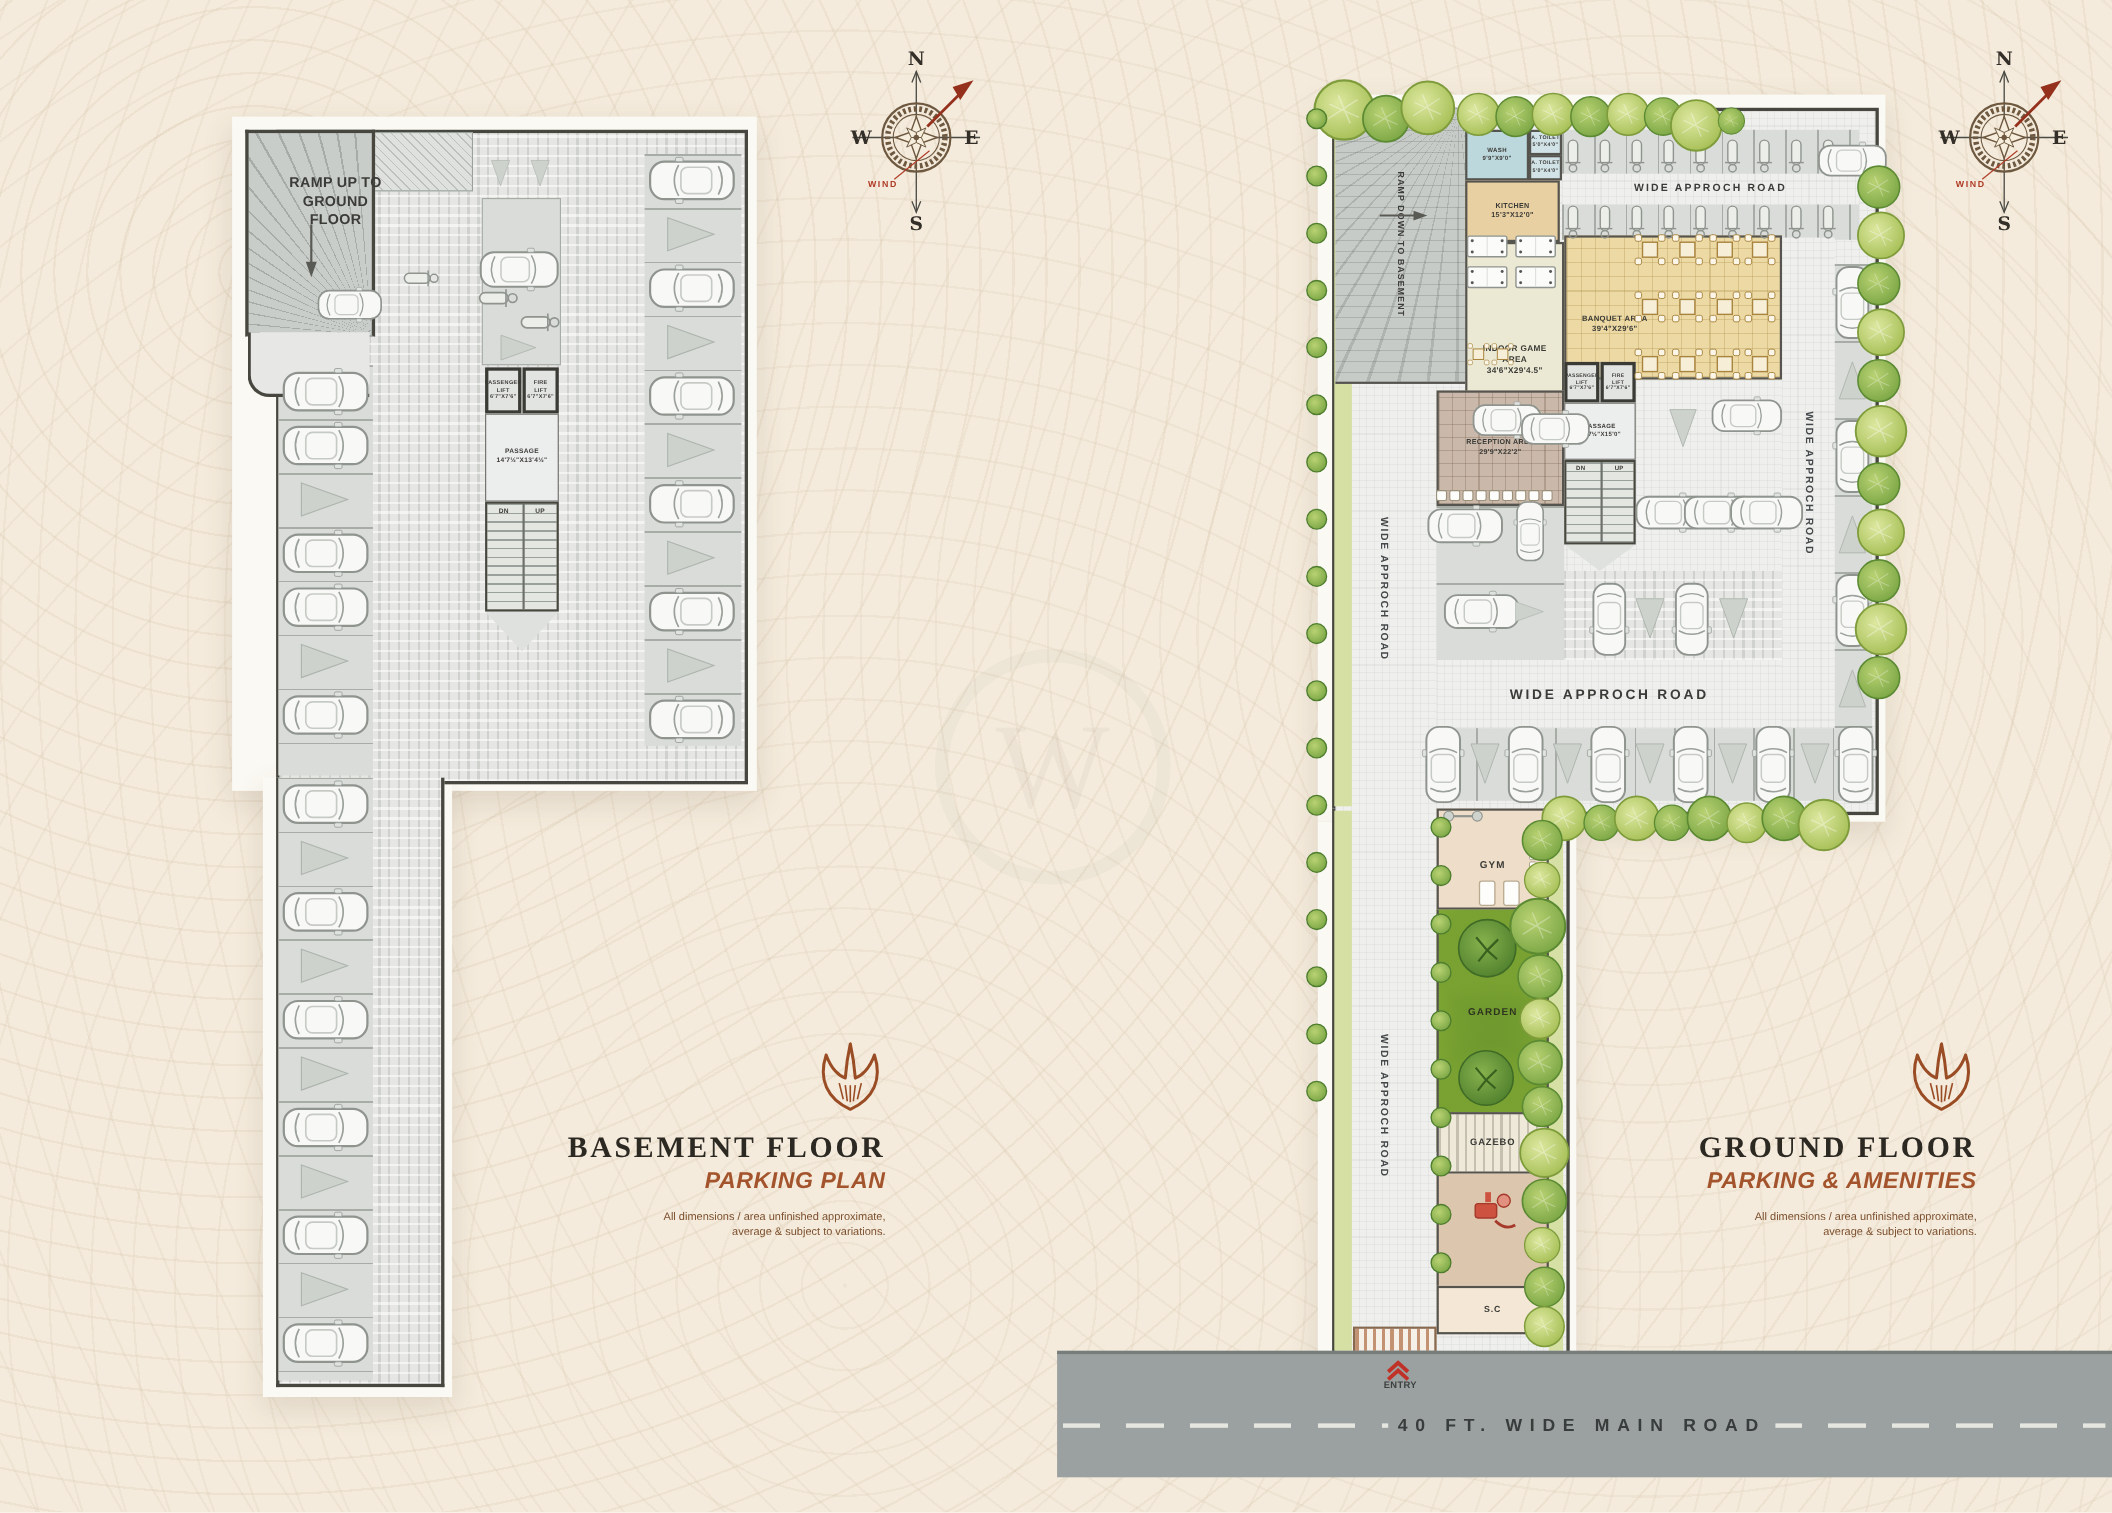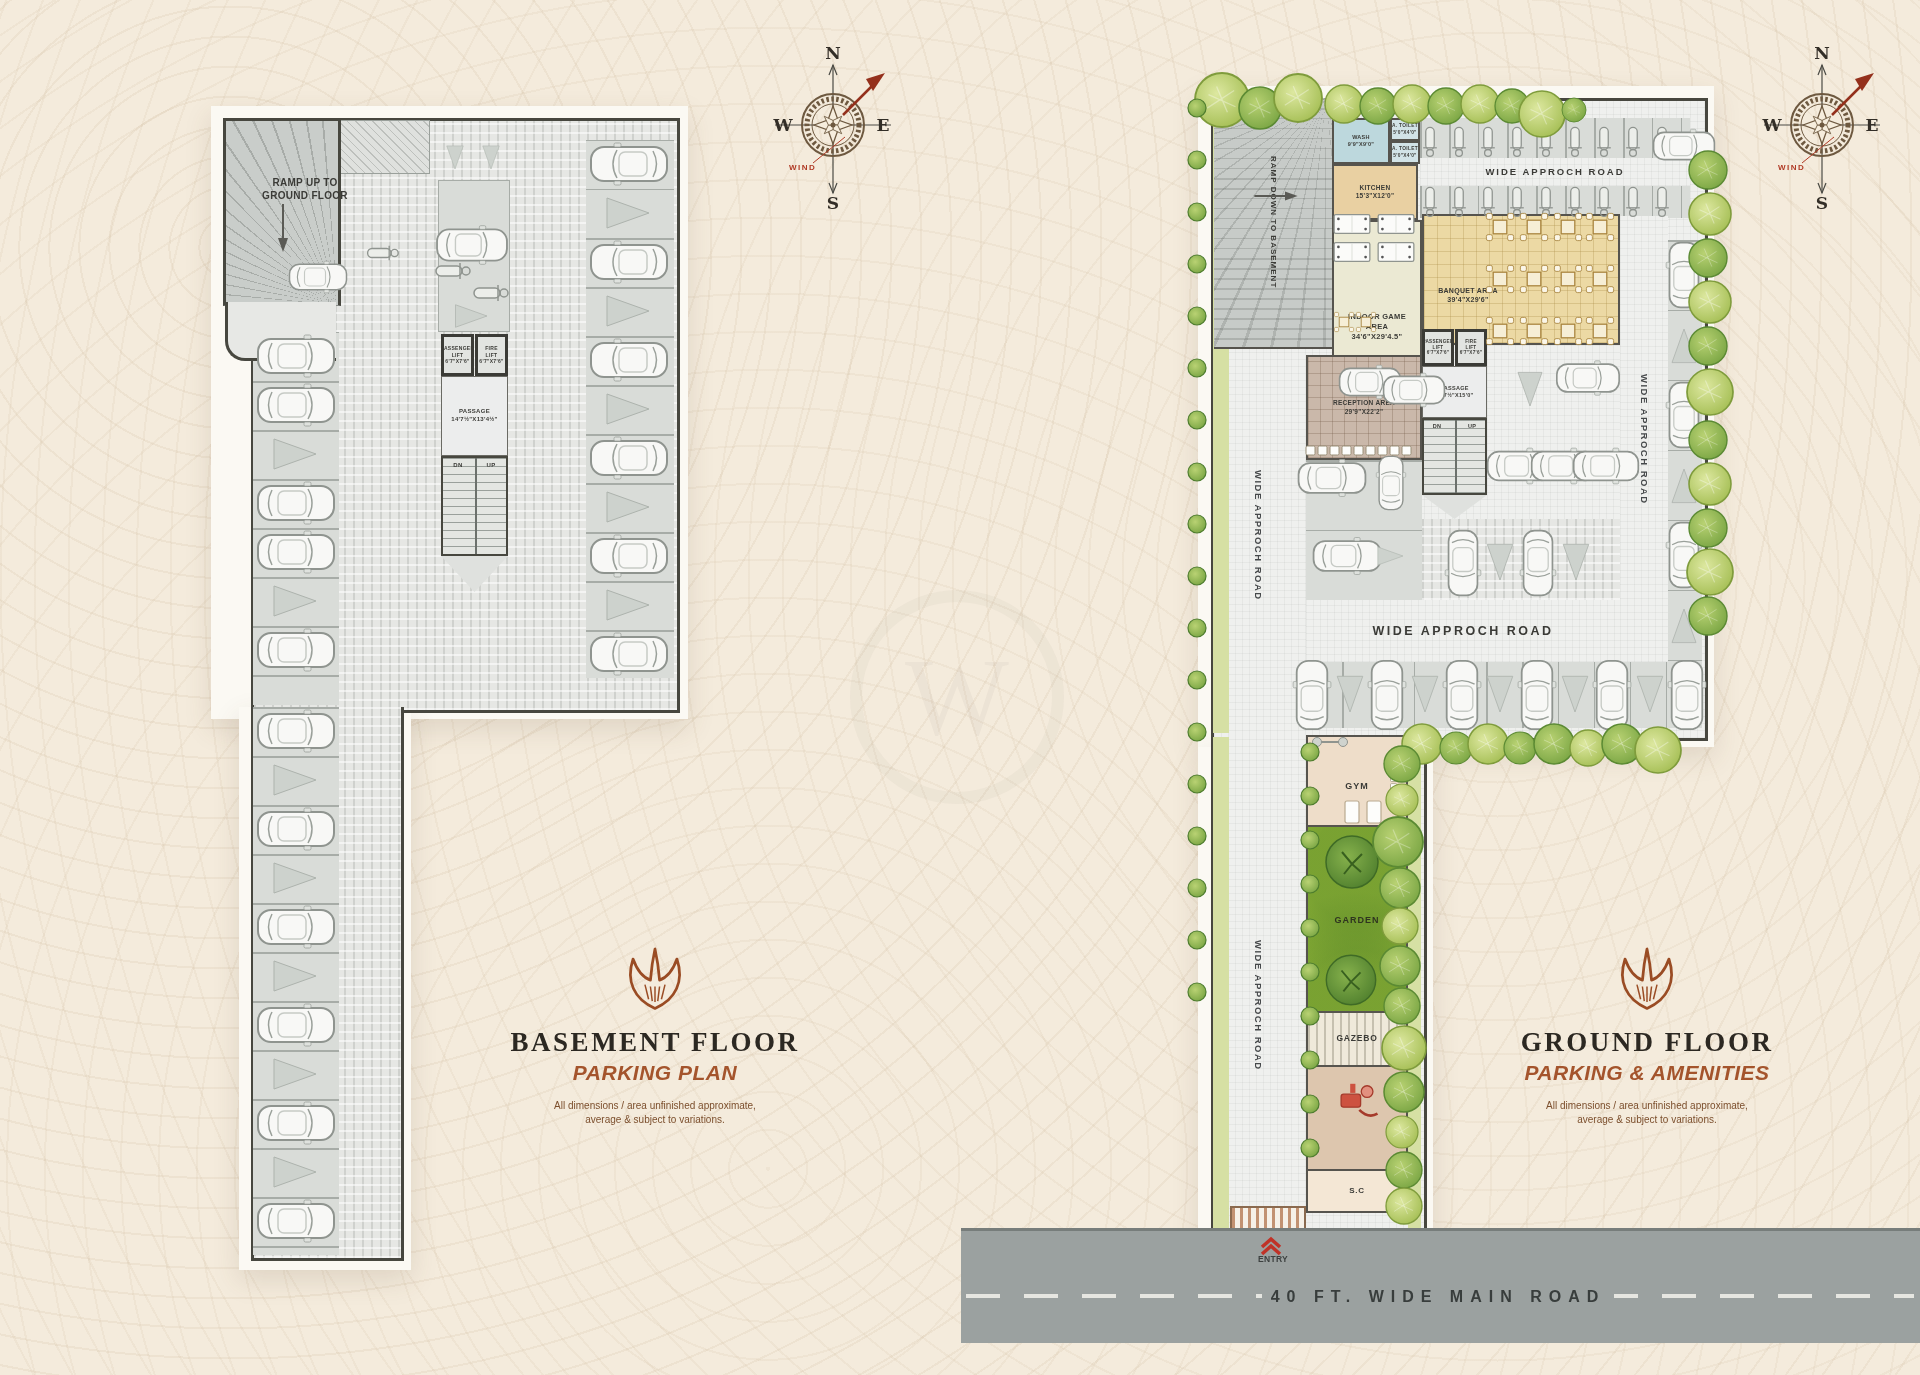--- a/index.html
+++ b/index.html
@@ -36,21 +36,21 @@
       repeating-linear-gradient(90deg, rgba(110,85,65,.28) 0 1px, transparent 1px 12px);}
   .bgrid{background-color:#ecd9a4;background-image:
       repeating-linear-gradient(0deg, rgba(170,140,70,.30) 0 1px, transparent 1px 13px),
       repeating-linear-gradient(90deg, rgba(170,140,70,.30) 0 1px, transparent 1px 13px);}
   .grass{background-color:#94b83a;background-image:
       radial-gradient(circle at 50% 20%, rgba(60,110,30,.30) 0 28%, transparent 60%),
       radial-gradient(circle at 50% 78%, rgba(60,110,30,.30) 0 28%, transparent 60%);}
   .gaz{background-color:#efe9da;background-image:repeating-linear-gradient(90deg, rgba(120,115,95,.35) 0 2px, transparent 2px 8px);}
   .gate{background:repeating-linear-gradient(90deg,#c29272 0 3px,#f6f1e8 3px 8px);border:2px solid #8a6a4f;box-sizing:border-box;}
   .hedge{background:#d6e0a4;z-index:2;}
-  .title-block{z-index:60;text-align:center;}
+  .title-block{z-index:60;text-align:right;}
   .title-block h1{margin:6px 0 0;font-family:"Liberation Serif",serif;font-size:27px;font-weight:700;letter-spacing:2.5px;color:#2c2822;}
   .title-block h2{margin:3px 0 0;font-style:italic;font-size:21px;font-weight:700;letter-spacing:.5px;color:#a4542c;}
   .title-block p{margin:14px 0 0;font-size:10px;line-height:1.4;color:#7c4f2d;white-space:pre-line;}
   .sprites{position:absolute;inset:0;z-index:50;pointer-events:none;}
   .compass{z-index:60;}
   .cmp-l{font-family:"DejaVu Serif",serif;font-size:17px;font-weight:700;fill:#332e27;}
   .cmp-w{font-size:8px;font-weight:700;fill:#b03a25;letter-spacing:1.5px;}
   .watermark{z-index:5;border:12px solid rgba(120,110,100,.05);border-radius:50%;
      display:flex;align-items:center;justify-content:center;
      font-family:"Liberation Serif",serif;font-size:110px;color:rgba(120,110,100,.06);}
@@ -64,21 +64,21 @@
 
 <div class="stage">
 
   <div class="abs backing" style="left:211px;top:106px;width:477px;height:613px;"></div>
   <div class="abs backing" style="left:239px;top:707px;width:172px;height:563px;"></div>
 
   <div class="abs check thick" style="left:251px;top:118px;width:423px;height:589px;"></div>
   <div class="abs check thick" style="left:251px;top:707px;width:147px;height:551px;border-top:none;"></div>
 
   <div class="abs fan" style="left:223px;top:118px;width:112px;height:184px;border:3px solid #47473f;border-bottom:1px solid #8a8e8a;z-index:3;"></div>
-  <div class="abs lbl" style="left:255px;top:176px;width:100px;font-size:10px;z-index:4;">RAMP UP TO
+  <div class="abs lbl" style="left:255px;top:158px;width:100px;font-size:13px;z-index:4;">RAMP UP TO
 GROUND FLOOR</div>
   <div class="abs" style="left:225px;top:302px;width:108px;height:56px;background:#e7e8e5;border-left:3px solid #47473f;border-bottom:3px solid #47473f;border-bottom-left-radius:20px;z-index:3;"></div>
   <div class="abs hatch" style="left:338px;top:120px;width:90px;height:52px;"></div>
 
   <div class="abs bays-v" style="left:253px;top:332px;width:86px;height:373px;"></div>
   <div class="abs bays-v" style="left:253px;top:707px;width:86px;height:548px;"></div>
   <div class="abs bays-v" style="left:586px;top:140px;width:88px;height:538px;"></div>
   <div class="abs" style="left:438px;top:180px;width:70px;height:150px;background:#d9dcd8;border:1px solid #a7aca7;z-index:2;"></div>
 
   <div class="abs" style="left:441px;top:334px;width:33px;height:42px;background:#e2e4e1;border:3px solid #3b3b36;box-sizing:border-box;z-index:3;display:flex;align-items:center;justify-content:center;">

